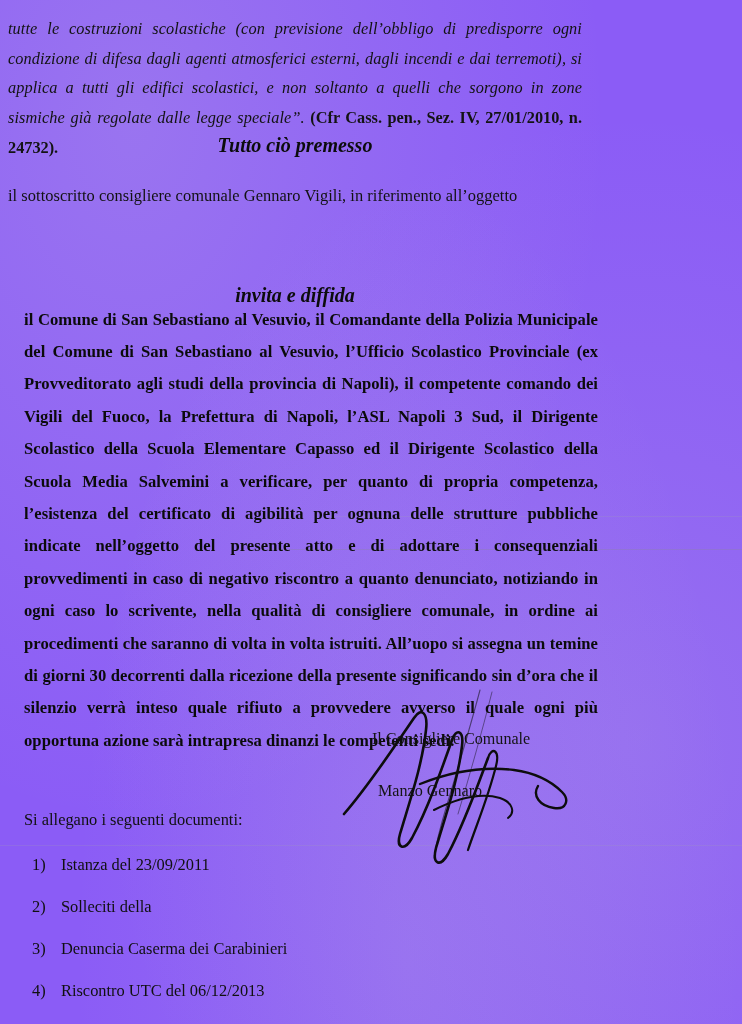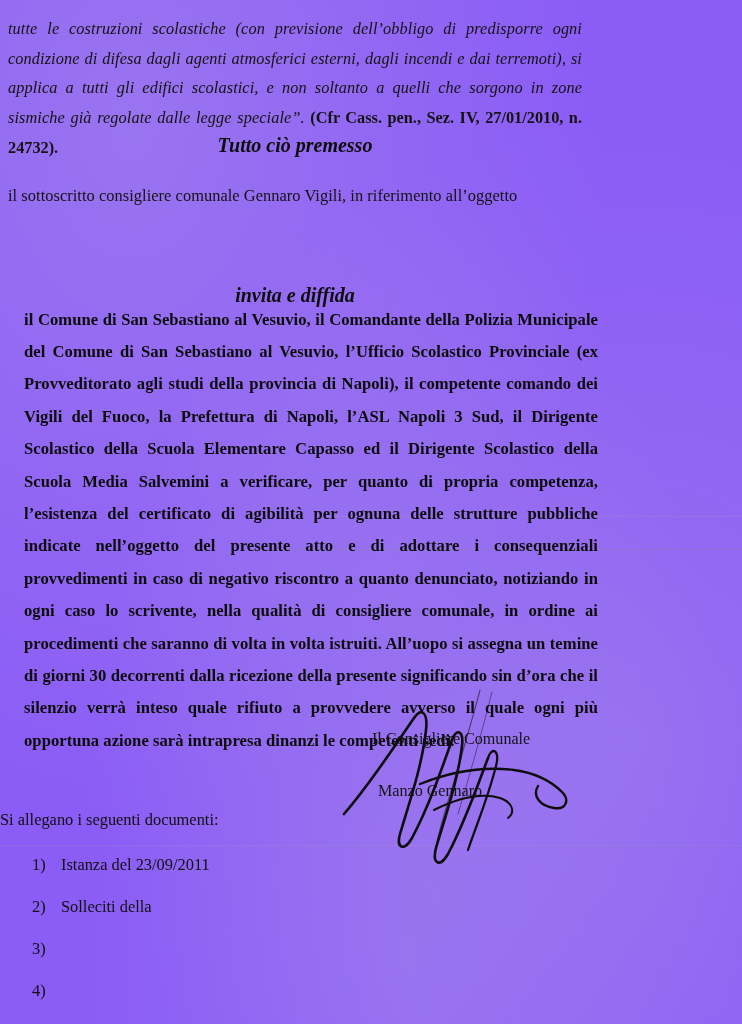--- a/index.html
+++ b/index.html
@@ -118,21 +118,21 @@
     left: 330px;
     top: 688px;
     width: 260px;
     height: 190px;
     z-index: 5;
     pointer-events: none;
   }
 
   .attach-intro {
     position: absolute;
-    left: 0;
+    left: 24px;
     top: 810px;
     font-size: 16.4px;
     color: #101010;
   }
 
   .attach-list {
     position: absolute;
     left: 16px;
     top: 855px;
     width: 520px;
@@ -204,20 +204,22 @@
       <div class="attach-item">
         <span class="attach-num">1)</span>
         <span class="attach-text">Istanza del 23/09/2011</span>
       </div>
       <div class="attach-item">
         <span class="attach-num">2)</span>
         <span class="attach-text">Solleciti della</span>
       </div>
       <div class="attach-item">
         <span class="attach-num">3)</span>
+        <span class="attach-text">Denuncia Caserma dei Carabinieri</span>
       </div>
       <div class="attach-item">
         <span class="attach-num">4)</span>
+        <span class="attach-text">Riscontro UTC del 06/12/2013</span>
       </div>
     </div>
 
   </div>
 </div>
 
 </body></html>

